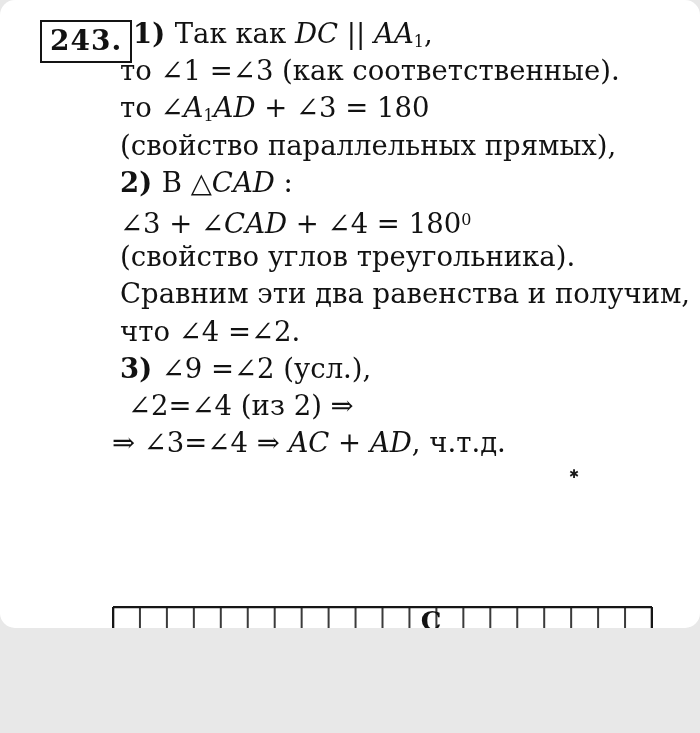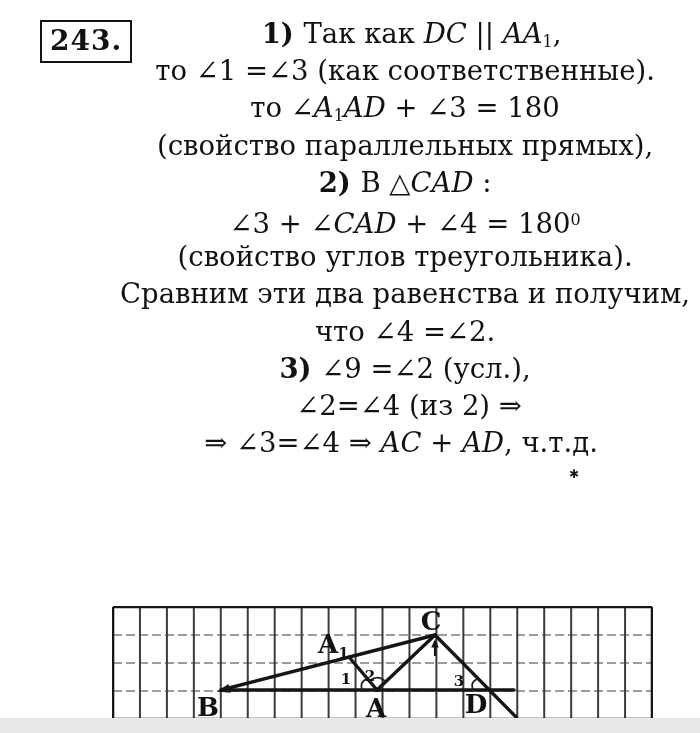--- a/index.html
+++ b/index.html
@@ -1,34 +1,35 @@
 <!DOCTYPE html>
 <html><head>
 <meta charset="utf-8">
 <style>
   html,body{margin:0;padding:0;background:#e8e8e8;}
   .page{
     position:relative;
-    width:700px;height:718px;
+    width:700px;height:628px;
     background:#ffffff;
     color:#121212;
     font-family:"DejaVu Serif","DejaVu Sans",serif;
     overflow:hidden;
+    border-radius:15px;
   }
   
   .badge{
     position:absolute;left:40px;top:20px;
     box-sizing:border-box;
     min-width:78px;height:43px;
     border:2.5px solid #141414;
     font-weight:bold;font-size:28px;line-height:38px;
     text-align:center;padding:0 8px;letter-spacing:1px;
   }
   
-  .text-col{position:absolute;left:120px;top:15px;text-align:center;}
+  .text-col{position:absolute;left:120px;top:15px;}
   .line{height:37.2px;line-height:37.2px;font-size:27.5px;white-space:nowrap;}
   .t{}
   .b{font-weight:bold;}
   .i{font-style:italic;}
   .sub{font-size:0.58em;vertical-align:-0.22em;}
   .sup{font-size:0.58em;vertical-align:0.48em;}
   .ind-first{margin-left:13px;}
   .ind-small{margin-left:8px;}
   .ind-neg{margin-left:-8px;}
   

